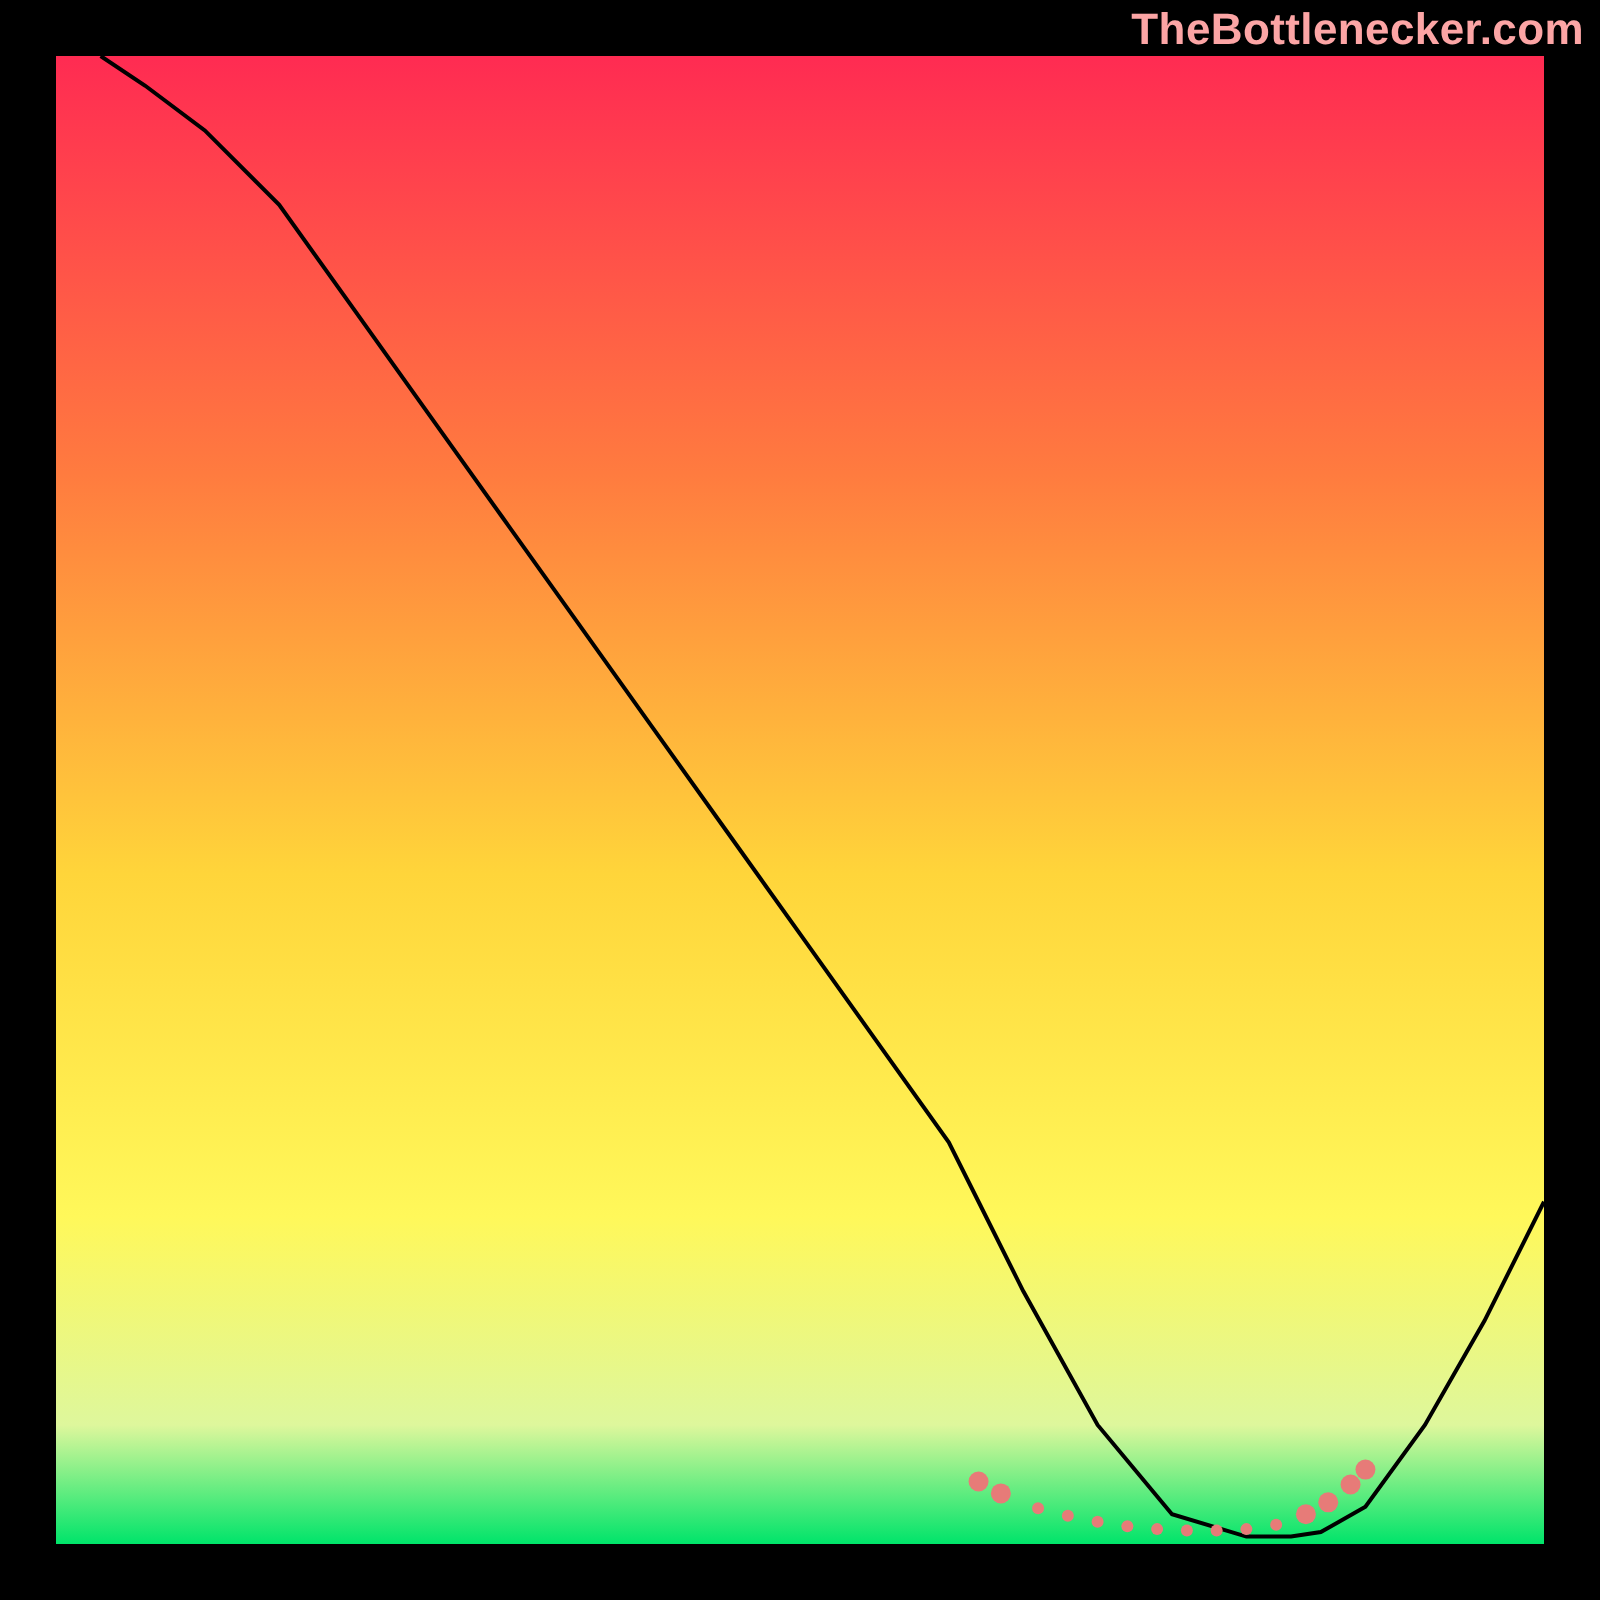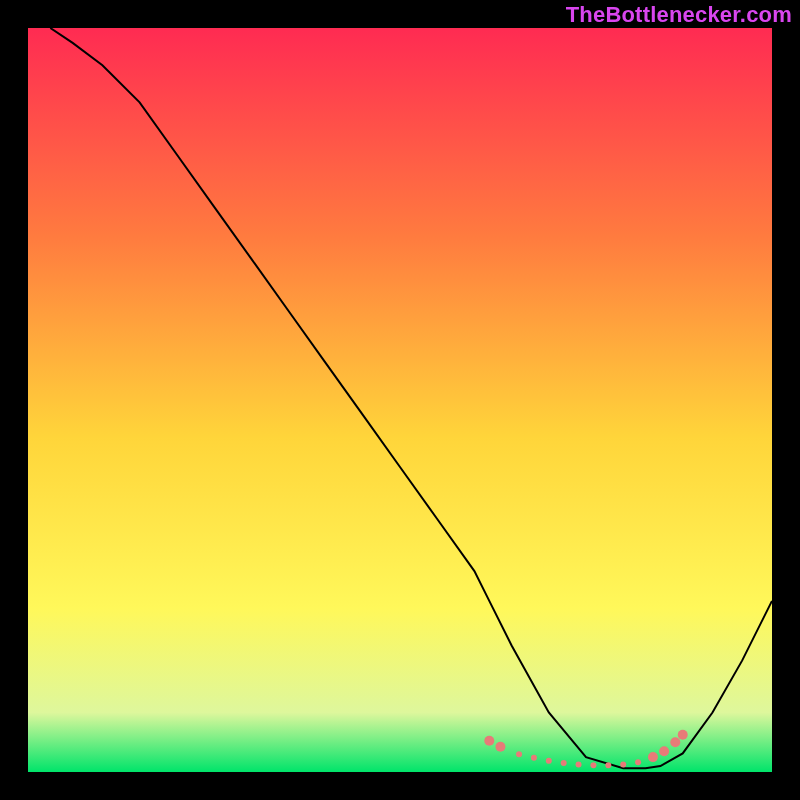--- a/index.html
+++ b/index.html
@@ -16,21 +16,21 @@
     width: 800px;
     height: 800px;
     background: #000000;
   }
   .watermark {
     position: absolute;
     top: 2px;
     right: 8px;
     font-size: 22px;
     font-weight: 600;
-    color: #d946ef;
+    color: #fca5a5;
     letter-spacing: 0.2px;
     user-select: none;
   }
   .plot {
     position: absolute;
     left: 28px;
     top: 28px;
     width: 744px;
     height: 744px;
     display: block;

